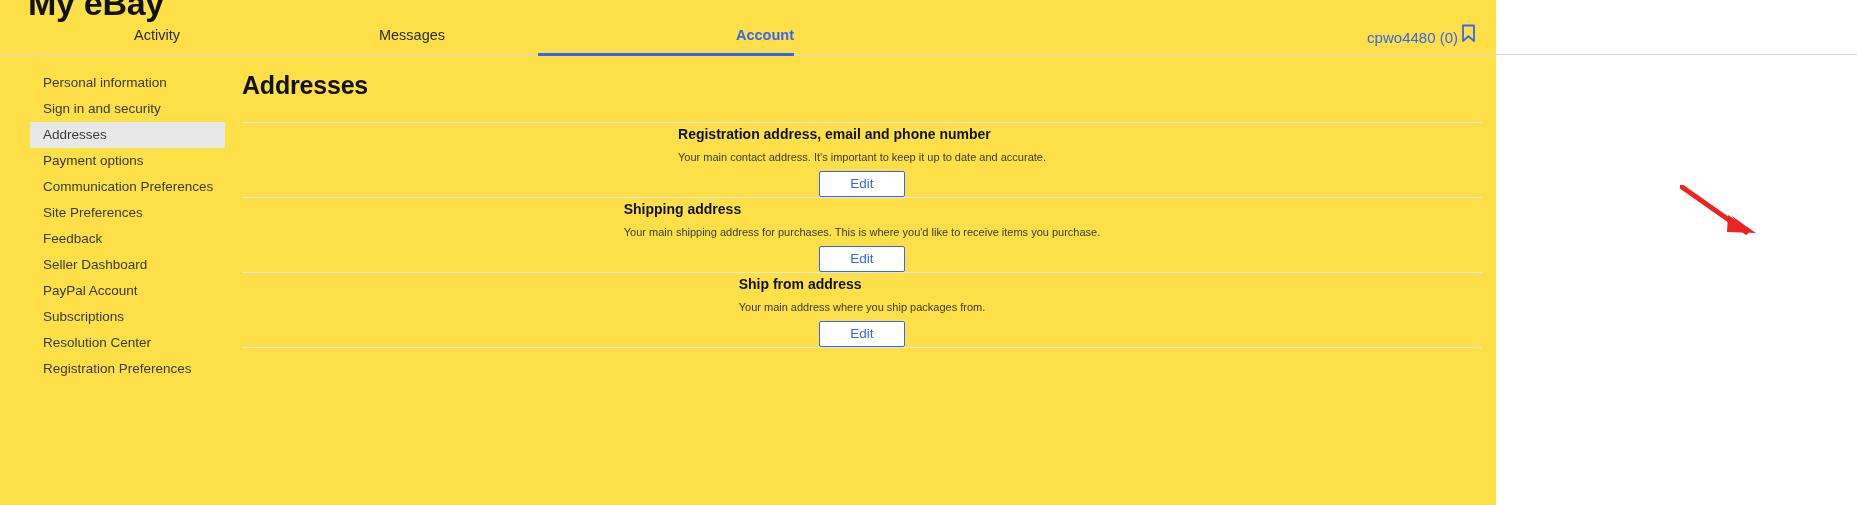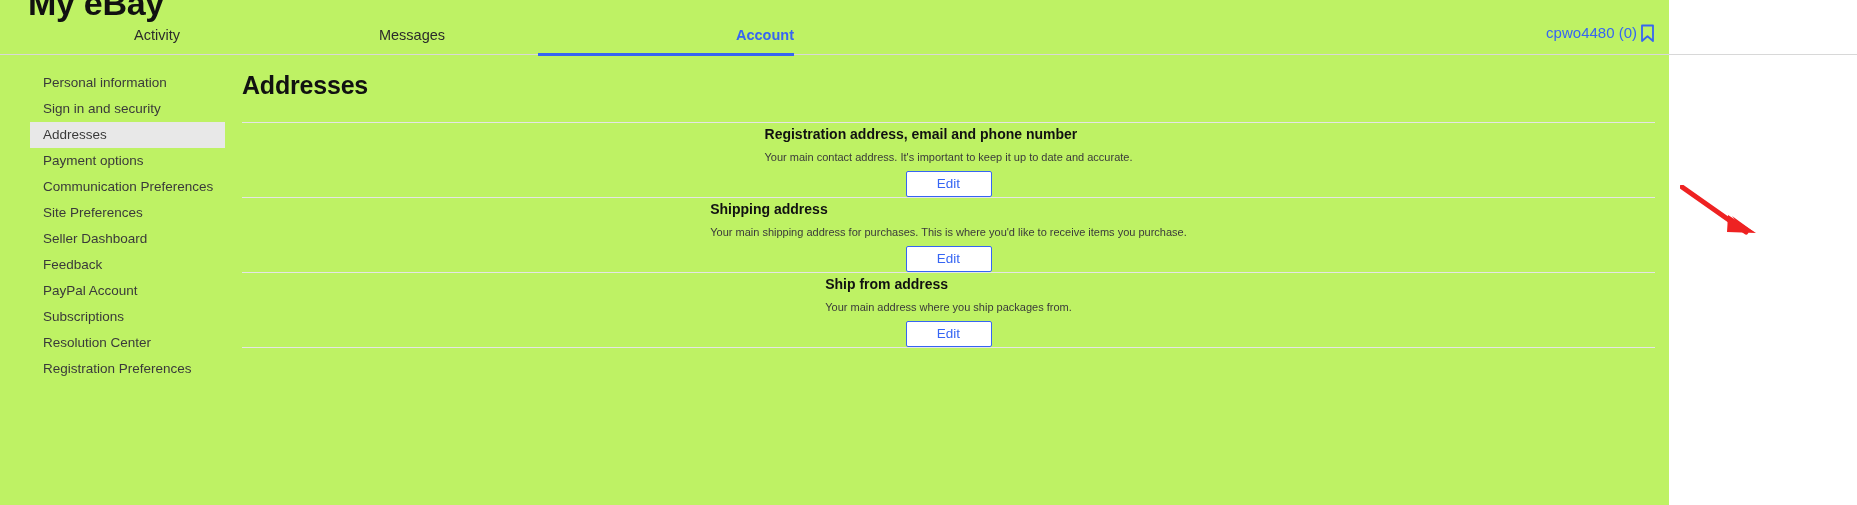--- a/index.html
+++ b/index.html
@@ -6,23 +6,23 @@
   * { box-sizing: border-box; margin: 0; padding: 0; }
   html, body {
     width: 1857px;
     height: 505px;
     background: #ffffff;
     font-family: "Liberation Sans", sans-serif;
     overflow: hidden;
   }
   #page {
     position: relative;
-    width: 1669px;
+    width: 1496px;
     height: 505px;
-    background: #bef264;
+    background: #fde047;
   }
 
   
   .page-title {
     position: absolute;
     left: 28px;
     top: -16px;
     font-size: 34px;
     font-weight: bold;
     color: #111111;
@@ -63,24 +63,24 @@
     bottom: -1px;
     height: 3px;
     background: #3665f3;
   }
   #tab-0 { left: 28px;  width: 258px; }
   #tab-1 { left: 286px; width: 252px; }
   #tab-2 { left: 538px; width: 256px; }
 
   .user-area {
     position: absolute;
-    right: 14px;
+    right: 20px;
     top: 24px;
     display: flex;
-    align-items: flex-start;
+    align-items: flex-end;
     gap: 3px;
     font-size: 15px;
     color: #3665f3;
     cursor: pointer;
     white-space: nowrap;
   }
   .bookmark-icon { display: block; }
 
   
   .sidebar {
@@ -186,22 +186,22 @@
     </span>
   </div>
 
   <div class="sidebar">
     <div class="side-item">Personal information</div>
     <div class="side-item">Sign in and security</div>
     <div class="side-item active">Addresses</div>
     <div class="side-item">Payment options</div>
     <div class="side-item">Communication Preferences</div>
     <div class="side-item">Site Preferences</div>
+    <div class="side-item">Feedback</div>
     <div class="side-item">Seller Dashboard</div>
-    <div class="side-item">Feedback</div>
     <div class="side-item">PayPal Account</div>
     <div class="side-item">Subscriptions</div>
     <div class="side-item">Resolution Center</div>
     <div class="side-item">Registration Preferences</div>
   </div>
 
   <div class="main">
     <div class="main-title">Addresses</div>
 
     <div class="row">

